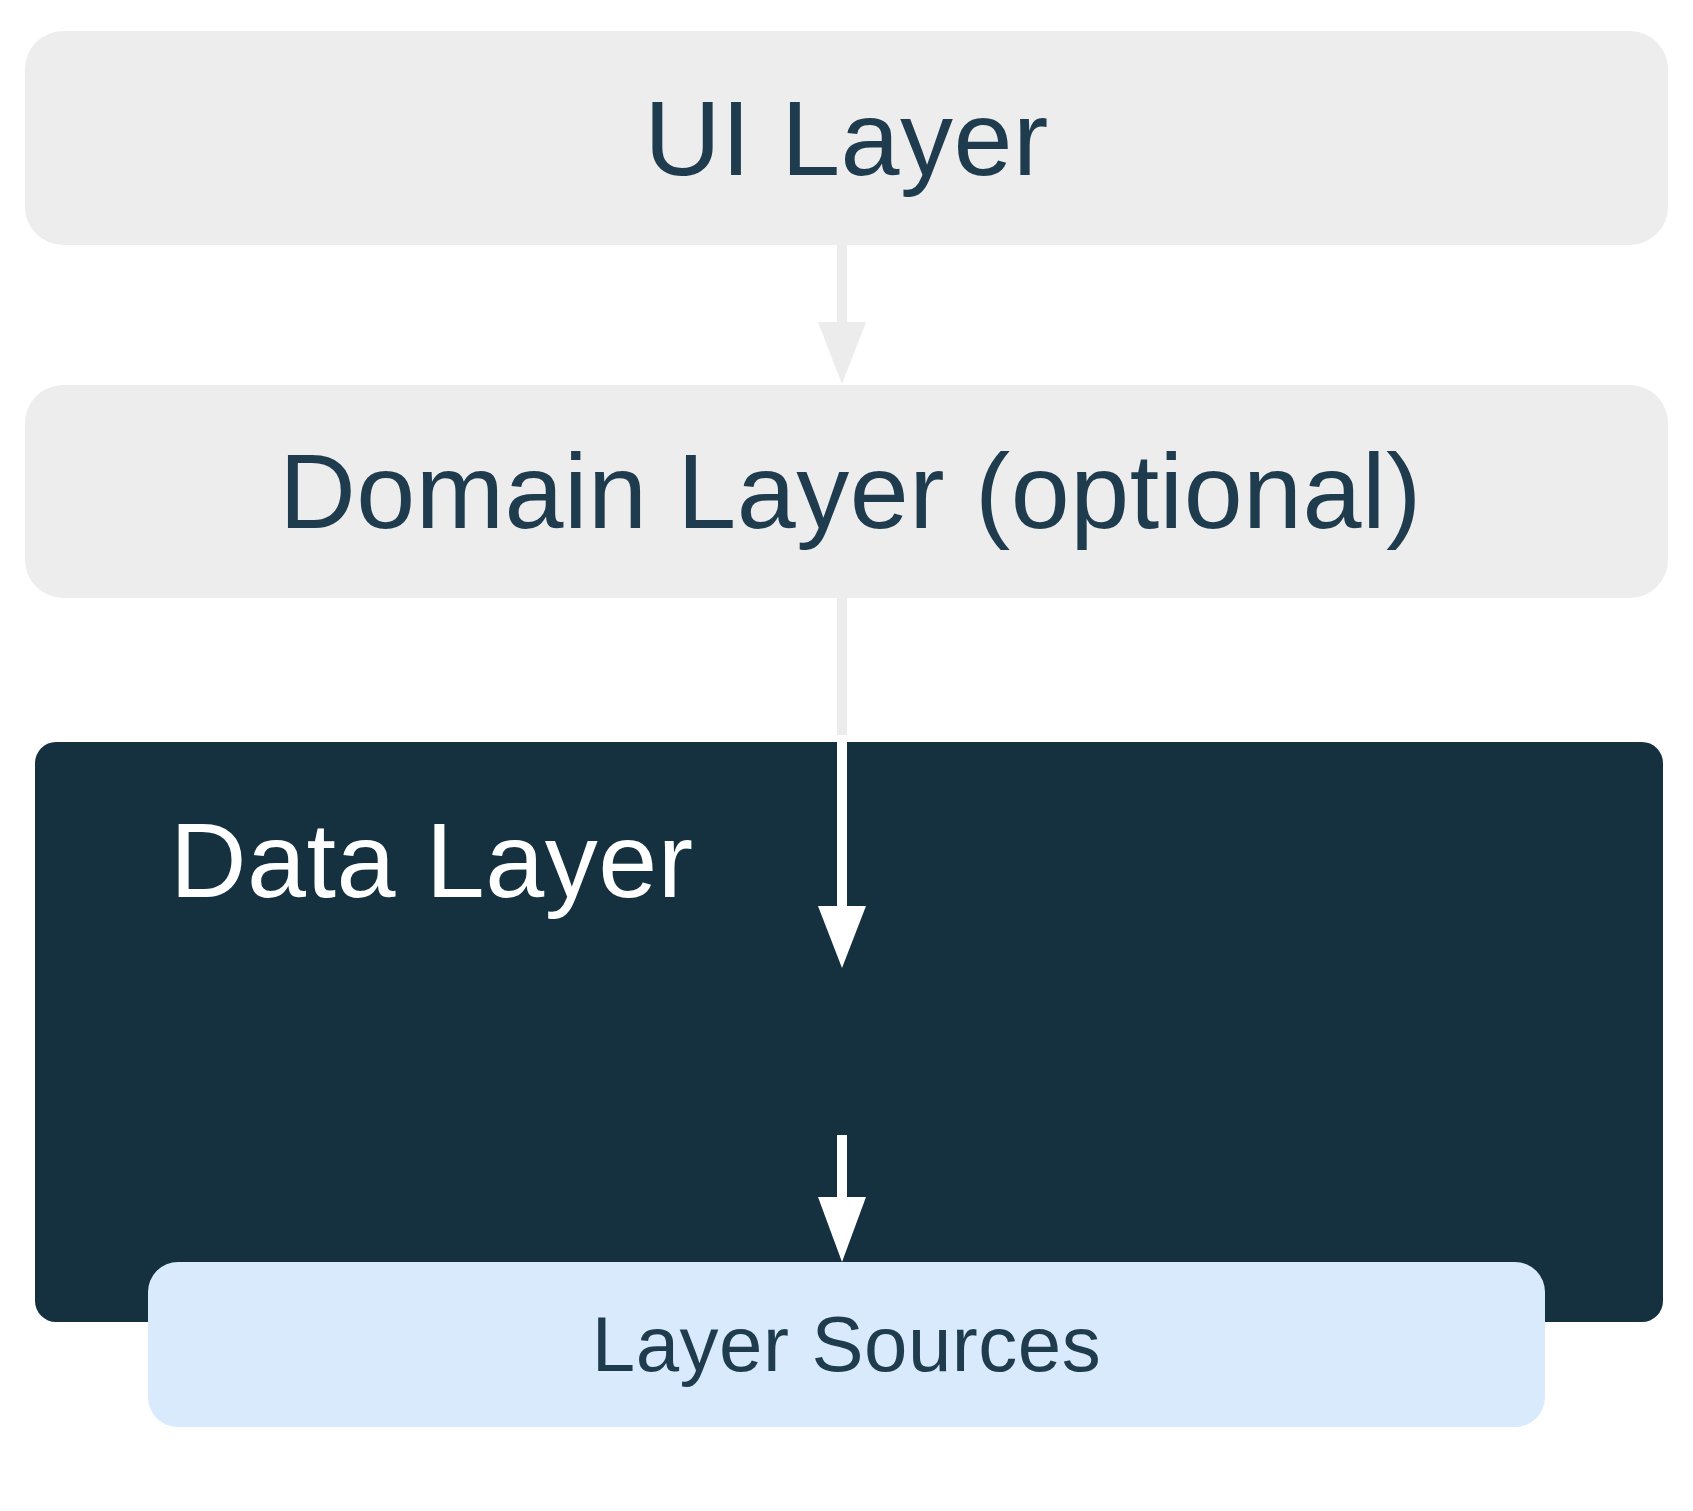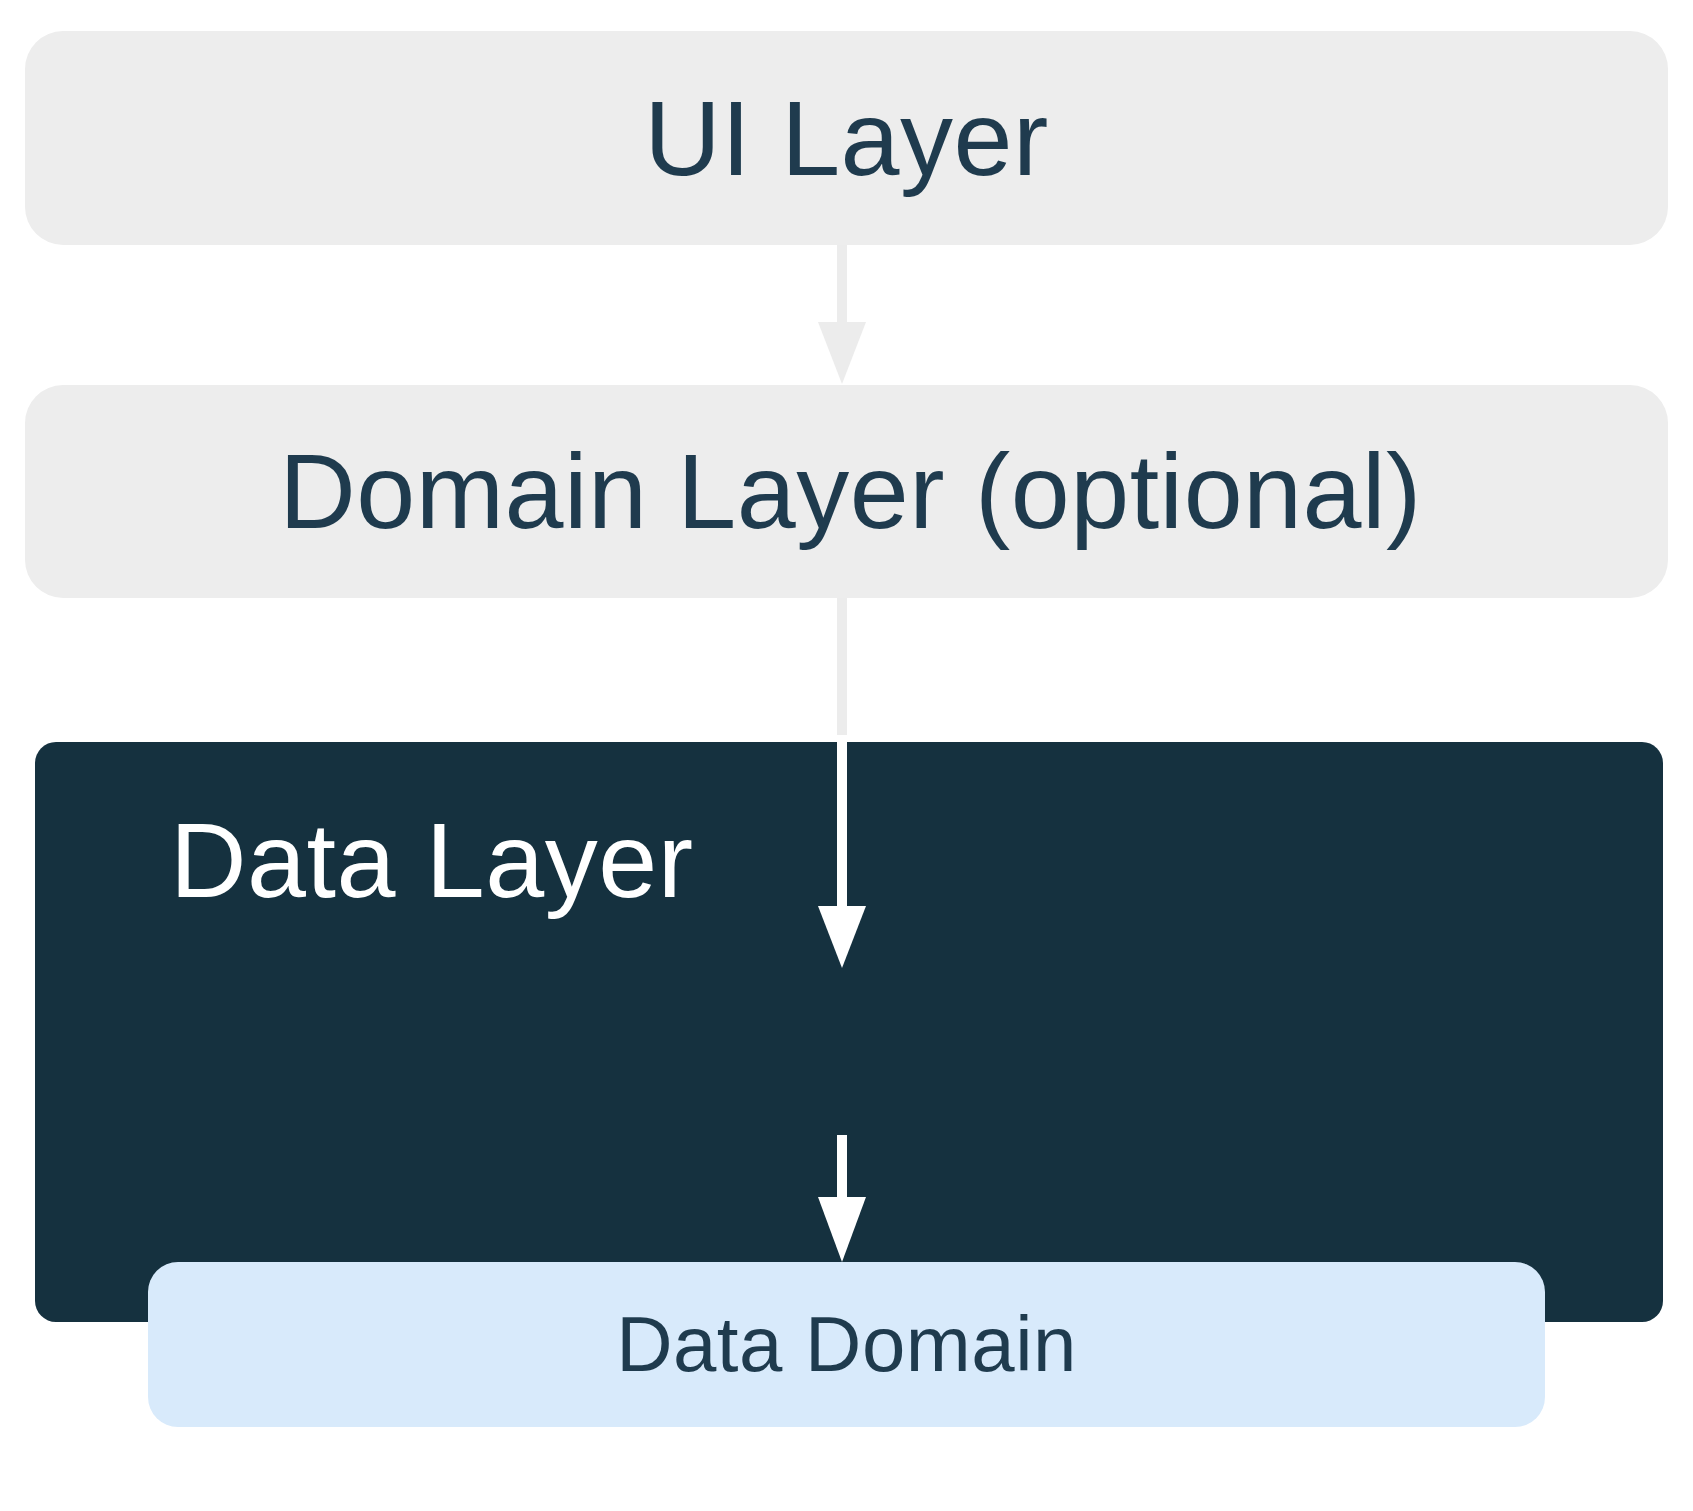--- a/index.html
+++ b/index.html
@@ -125,21 +125,21 @@
   <div class="data-layer-box">
     <span class="data-layer-title">Data Layer</span>
 
 
     <svg class="arrow arrow-repos-to-sources" width="48" height="127" viewBox="0 0 48 127" aria-hidden="true">
       <line class="stroke-white" x1="24" y1="0" x2="24" y2="65" stroke-width="10"></line>
       <polygon class="fill-white" points="0,62 48,62 24,127"></polygon>
     </svg>
 
     <div class="inner-box data-sources-box">
-      <span class="inner-label">Data Domain</span>
+      <span class="inner-label">Layer Sources</span>
     </div>
   </div>
 
   <svg class="arrow arrow-domain-to-data" width="48" height="370" viewBox="0 0 48 370" aria-hidden="true">
     <line class="stroke-gray" x1="24" y1="0" x2="24" y2="137" stroke-width="10"></line>
     <line class="stroke-white" x1="24" y1="137" x2="24" y2="312" stroke-width="10"></line>
     <polygon class="fill-white" points="0,308 48,308 24,370"></polygon>
   </svg>
 
 </div>

